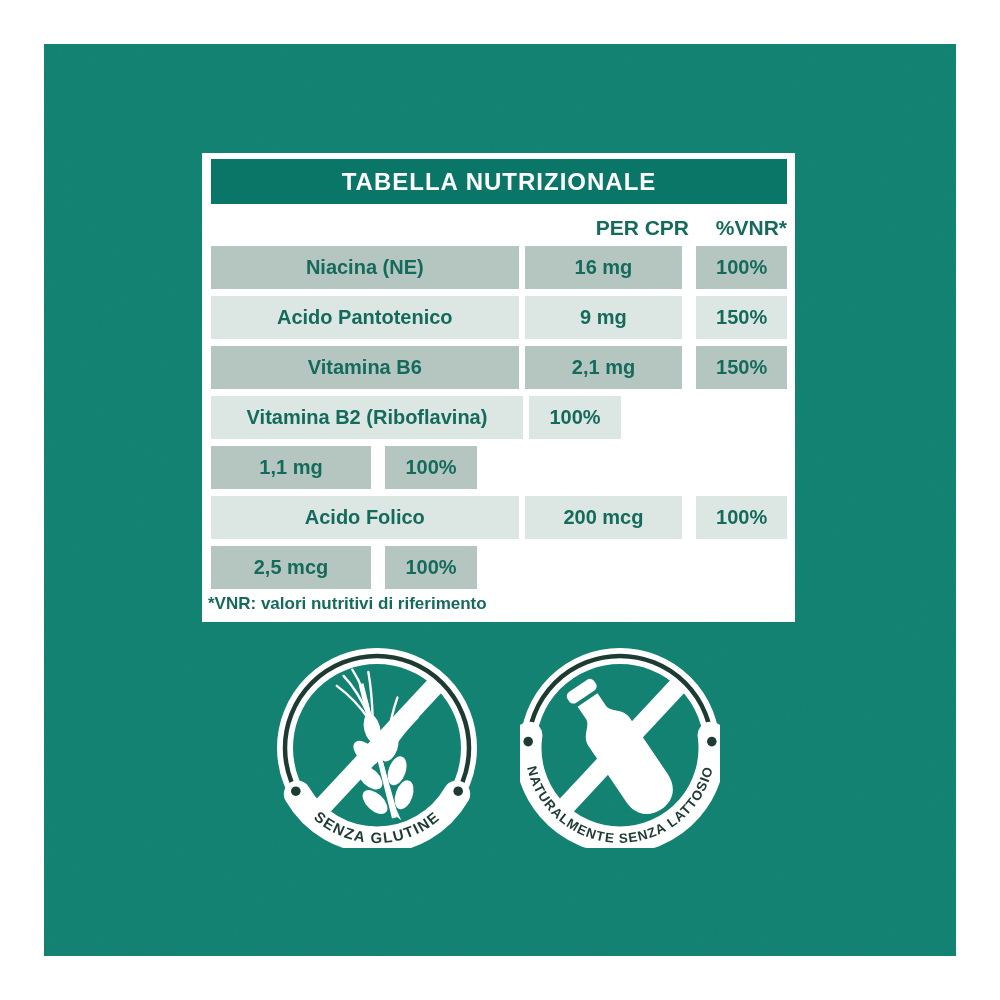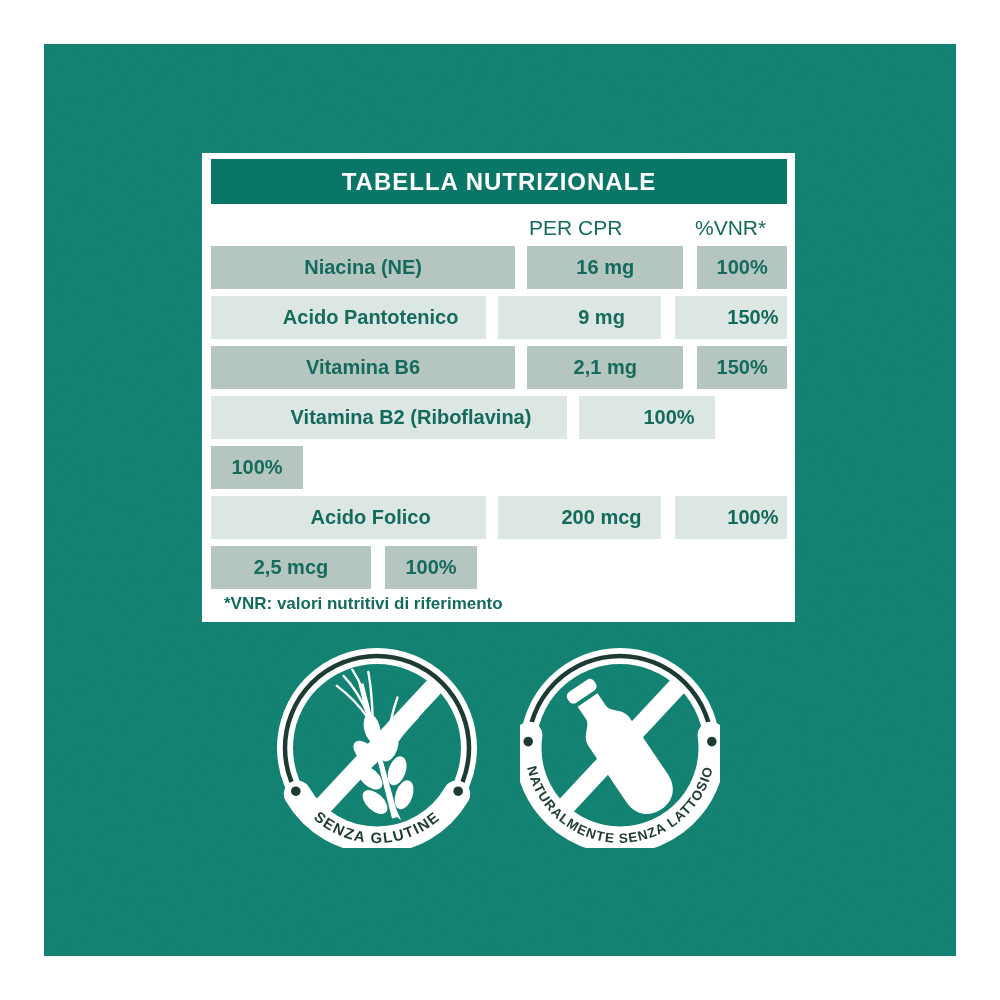--- a/index.html
+++ b/index.html
@@ -17,38 +17,38 @@
     position:absolute;left:158px;top:109px;width:593px;height:469px;background:#fff;
   }
   .title-bar{
     position:absolute;left:9px;top:6px;width:576px;height:45px;
     background:var(--header-teal,#0A7667);
     color:#fff;font-weight:bold;font-size:24px;letter-spacing:1px;
     text-align:center;line-height:45px;white-space:nowrap;
   }
   .colhead{
     position:absolute;top:61px;height:27px;line-height:27px;
-    font-weight:normal;font-size:21px;color:var(--text-teal,#146B5C);
-    text-align:left;white-space:nowrap;
+    font-weight:bold;font-size:21px;color:var(--text-teal,#146B5C);
+    text-align:right;white-space:nowrap;
   }
   .colhead.per{left:327px;width:160px;}
   .colhead.vnr{left:493px;width:92px;}
   .rows{position:absolute;left:9px;top:93px;width:576px;}
   .row{display:flex;height:43px;margin-bottom:7px;}
   .cell{
     font-weight:bold;font-size:20px;line-height:43px;text-align:center;
     color:var(--text-teal,#146B5C);white-space:nowrap;overflow:hidden;
   }
-  .c-name{width:312px;margin-right:12px;}
+  .c-name{width:312px;margin-right:6px;}
   .c-per{width:160px;margin-right:14px;}
   .c-vnr{width:92px;}
   .row.dark  .cell{background:var(--row-dark,#B5C6C1);}
-  .row.light .cell{background:var(--row-light,#DCE6E2);padding-left:44px;}
+  .row.light .cell{background:var(--row-light,#DCE6E2);}
   .footnote{
-    position:absolute;left:22px;top:441px;
+    position:absolute;left:6px;top:441px;
     font-weight:bold;font-size:17px;color:var(--text-teal,#146B5C);white-space:nowrap;
   }
   
   .badge{position:absolute;width:200px;height:200px;}
   .badge.gluten{left:233px;top:604px;}
   .badge.lactose{left:476px;top:604px;}
   .badge text{
     font-family:"Liberation Sans","DejaVu Sans",sans-serif;
     font-weight:bold;fill:var(--badge-dark,#1E3B33);
   }
@@ -89,20 +89,21 @@
           <div class="row dark">
     <div class="cell c-name">Vitamina B6</div>
     <div class="cell c-per">2,1 mg</div>
     <div class="cell c-vnr">150%</div>
   </div>
           <div class="row light">
     <div class="cell c-name">Vitamina B2 (Riboflavina)</div>
     <div class="cell c-vnr">100%</div>
   </div>
           <div class="row dark">
+    <div class="cell c-per">1,1 mg</div>
     <div class="cell c-vnr">100%</div>
   </div>
           <div class="row light">
     <div class="cell c-name">Acido Folico</div>
     <div class="cell c-per">200 mcg</div>
     <div class="cell c-vnr">100%</div>
   </div>
           <div class="row dark">
     <div class="cell c-per">2,5 mcg</div>
     <div class="cell c-vnr">100%</div>

